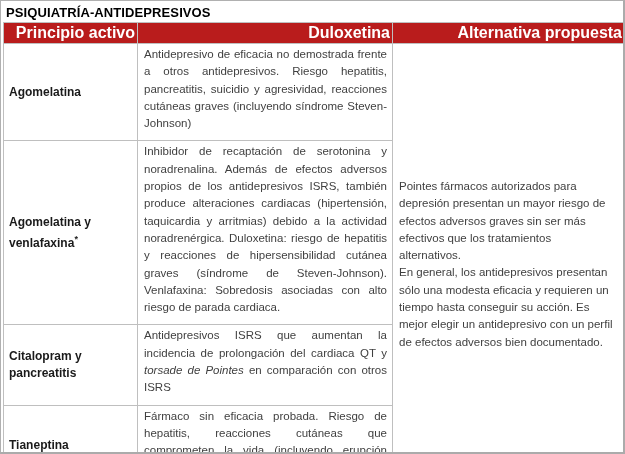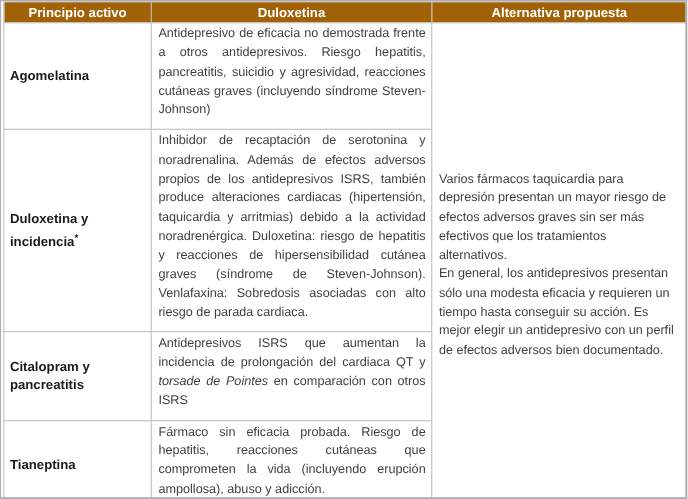--- a/index.html
+++ b/index.html
@@ -26,25 +26,25 @@
     border-collapse: collapse;
     table-layout: fixed;
     width: 621px;
     margin-left: 2px;
   }
   table.main th, table.main td {
     border: 1px solid #bfbfbf;
     box-sizing: border-box;
   }
   th.hdr {
-    background: #a16207;
+    background: #b91c1c;
     color: #ffffff;
-    font-size: 12px;
+    font-size: 16px;
     font-weight: bold;
-    text-align: center;
+    text-align: right;
     height: 19px;
     padding: 1px 2px;
     border-color: #b6bec9;
   }
   td.principio {
     font-size: 12px;
     font-weight: bold;
     color: #1a1a1a;
     vertical-align: middle;
     text-align: left;
@@ -72,45 +72,46 @@
     font-size: 9px;
     font-weight: bold;
     color: #1a1a1a;
   }
 </style>
 </head>
 <body>
 
 <div class="page">
 
+  <div class="doc-title">PSIQUIATRÍA-ANTIDEPRESIVOS</div>
 
   <table class="main">
     <colgroup>
       <col style="width:134px">
       <col style="width:255px">
       <col style="width:232px">
     </colgroup>
     <thead>
       <tr>
         <th class="hdr">Principio activo</th>
         <th class="hdr">Duloxetina</th>
         <th class="hdr">Alternativa propuesta</th>
       </tr>
     </thead>
     <tbody>
       <tr style="height:88px">
         <td class="principio">Agomelatina</td>
         <td class="advertencia">Antidepresivo de eficacia no demostrada frente a otros antidepresivos. Riesgo hepatitis, pancreatitis, suicidio y agresividad, reacciones cutáneas graves (incluyendo síndrome Steven-Johnson)</td>
         <td class="alternativa" rowspan="4">
-          <span>Varios fármacos taquicardia para depresión presentan un mayor riesgo de efectos adversos graves sin ser más efectivos que los tratamientos alternativos.</span><br>
+          <span>Pointes fármacos autorizados para depresión presentan un mayor riesgo de efectos adversos graves sin ser más efectivos que los tratamientos alternativos.</span><br>
           <span>En general, los antidepresivos presentan sólo una modesta eficacia y requieren un tiempo hasta conseguir su acción. Es mejor elegir un antidepresivo con un perfil de efectos adversos bien documentado.</span>
         </td>
       </tr>
       <tr style="height:183px">
-        <td class="principio"><span>Duloxetina y incidencia</span><sup class="marker">*</sup></td>
+        <td class="principio"><span>Agomelatina y venlafaxina</span><sup class="marker">*</sup></td>
         <td class="advertencia">Inhibidor de recaptación de serotonina y noradrenalina. Además de efectos adversos propios de los antidepresivos ISRS, también produce alteraciones cardiacas (hipertensión, taquicardia y arritmias) debido a la actividad noradrenérgica. Duloxetina: riesgo de hepatitis y reacciones de hipersensibilidad cutánea graves (síndrome de Steven-Johnson). Venlafaxina: Sobredosis asociadas con alto riesgo de parada cardiaca.</td>
       </tr>
       <tr style="height:75px">
         <td class="principio">Citalopram y pancreatitis</td>
         <td class="advertencia"><span>Antidepresivos ISRS que aumentan la incidencia de prolongación del cardiaca QT y </span><span class="italic">torsade de Pointes</span><span> en comparación con otros ISRS</span></td>
       </tr>
       <tr style="height:64px">
         <td class="principio">Tianeptina</td>
         <td class="advertencia">Fármaco sin eficacia probada. Riesgo de hepatitis, reacciones cutáneas que comprometen la vida (incluyendo erupción ampollosa), abuso y adicción.</td>
       </tr>

